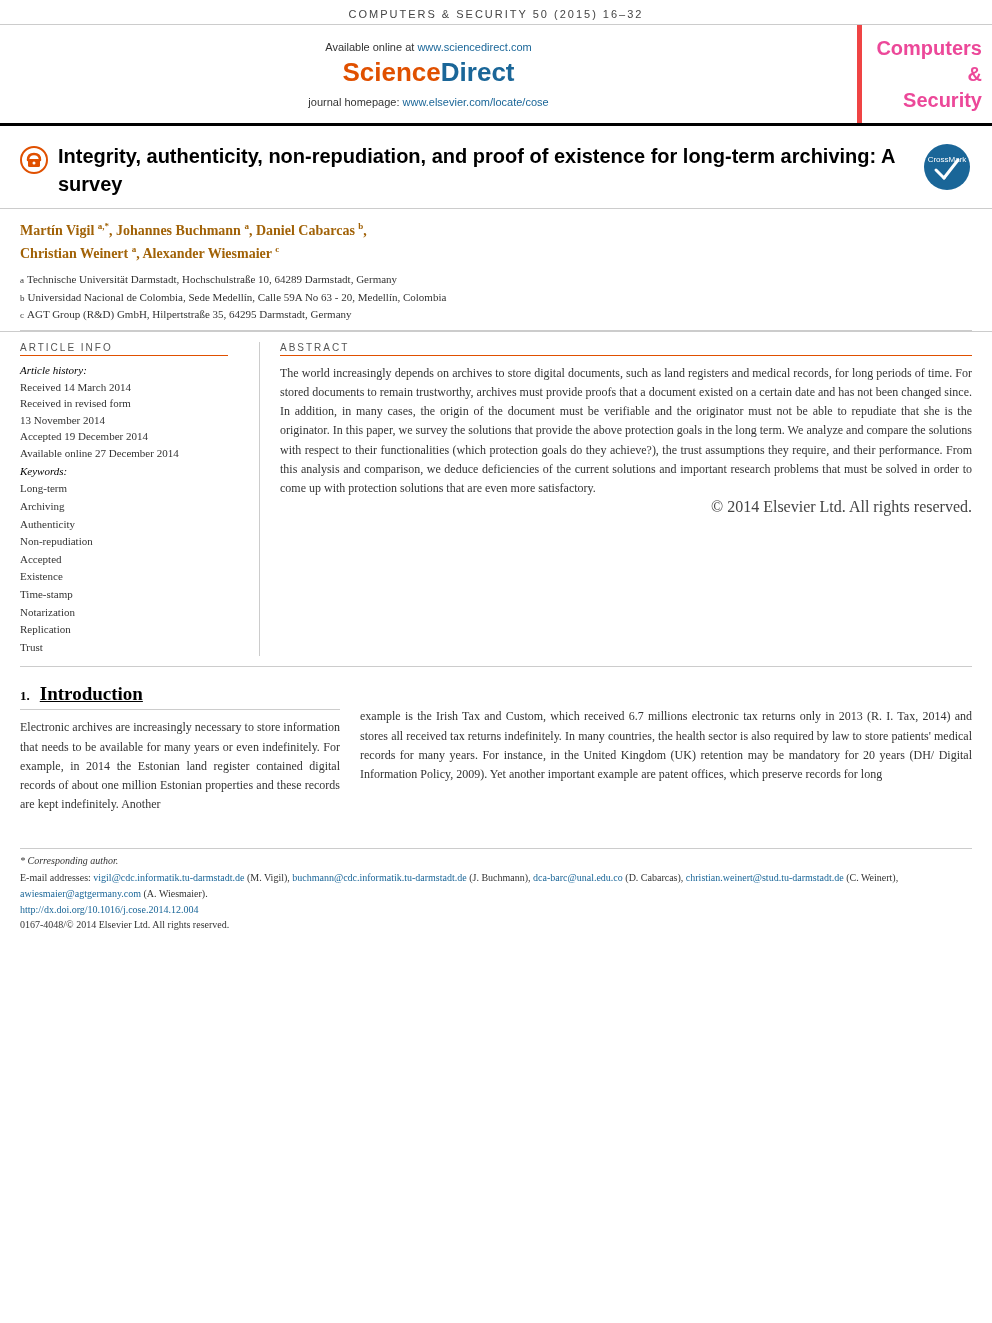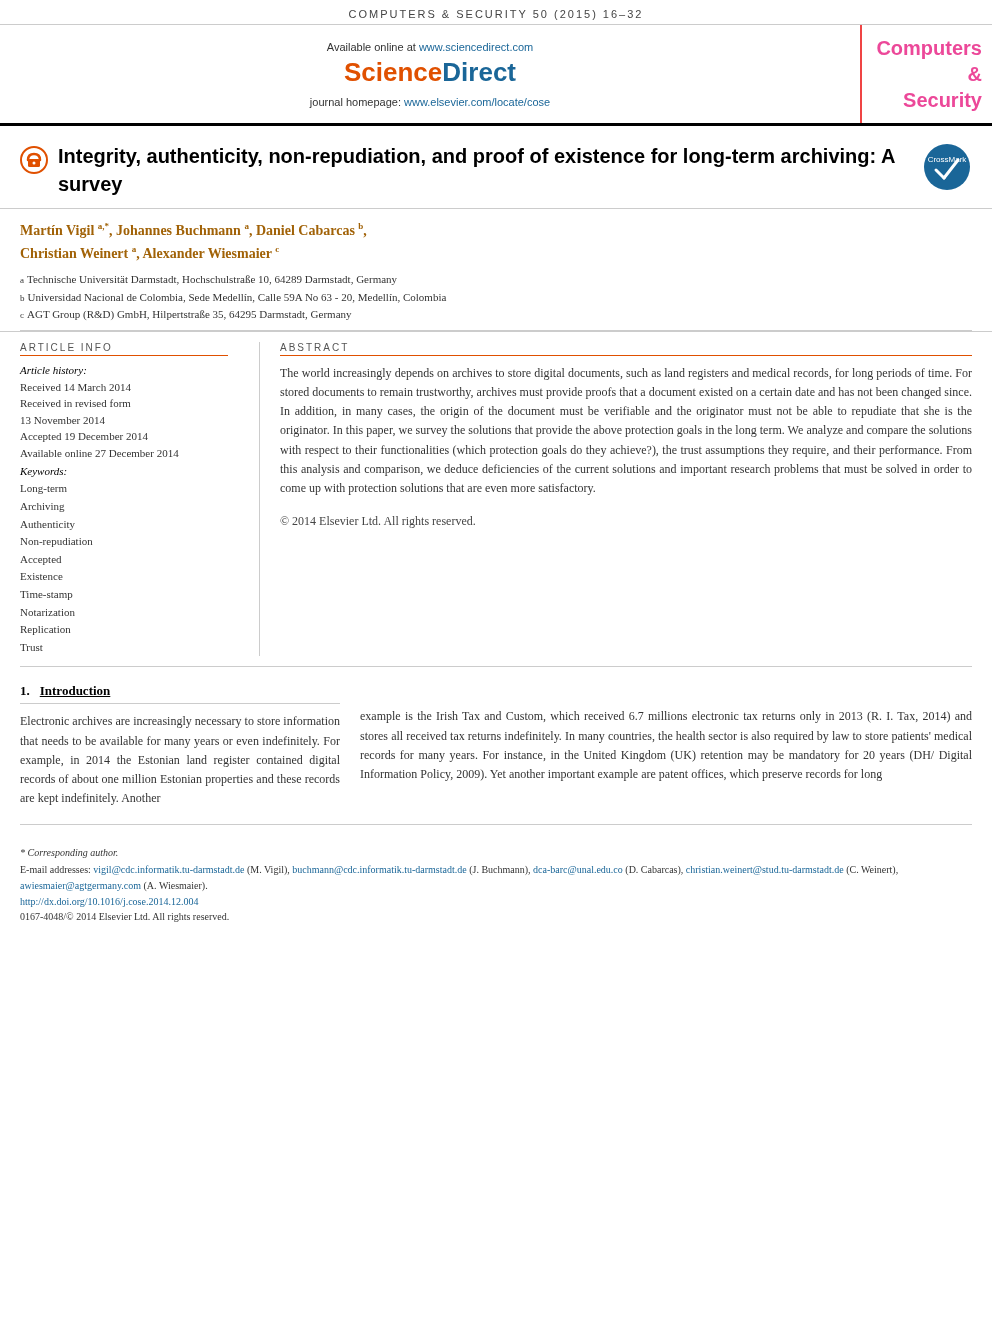--- a/index.html
+++ b/index.html
@@ -57,21 +57,21 @@
       margin-top: 4px;
     }
 
     .sciencedirect-block {
       flex: 1;
       display: flex;
       flex-direction: column;
       align-items: center;
       justify-content: center;
       padding: 10px;
-      border-right: 2px solid #ef4444;
+      border-right: 5px solid #ef4444;
     }
 
     .available-online {
       font-family: Arial, sans-serif;
       font-size: 11px;
       color: #333;
       margin-bottom: 4px;
     }
 
     .available-online a, .available-online span.link {
@@ -239,24 +239,24 @@
     }
 
     .abstract-text {
       font-size: 12px;
       color: #333;
       line-height: 1.6;
       text-align: justify;
     }
 
     .abstract-copyright {
-      text-align: left;
-      font-size: 12px;
+      text-align: right;
+      font-size: 16px;
       color: #444;
-      margin-top: 16px;
+      margin-top: 0;
     }
 
     
     .separator {
       border: none;
       border-top: 1px solid #ccc;
       margin: 0 20px;
     }
 
     
@@ -284,36 +284,36 @@
       padding-bottom: 4px;
     }
 
     .section-num {
       font-weight: bold;
       font-size: 13px;
     }
 
     .section-title {
       font-weight: bold;
-      font-size: 13px;
+      font-size: 19px;
       text-decoration: underline;
     }
 
     .intro-text {
       font-size: 12px;
       color: #333;
       line-height: 1.6;
       text-align: justify;
     }
 
     
     .footnotes {
       border-top: 1px solid #ccc;
-      margin: 6px 20px 0 20px;
-      padding-top: 22px;
+      margin: 24px 20px 0 20px;
+      padding-top: 6px;
     }
 
     .footnote-corresponding {
       font-size: 10px;
       font-style: italic;
       color: #333;
       margin-bottom: 4px;
     }
 
     .footnote-emails {

